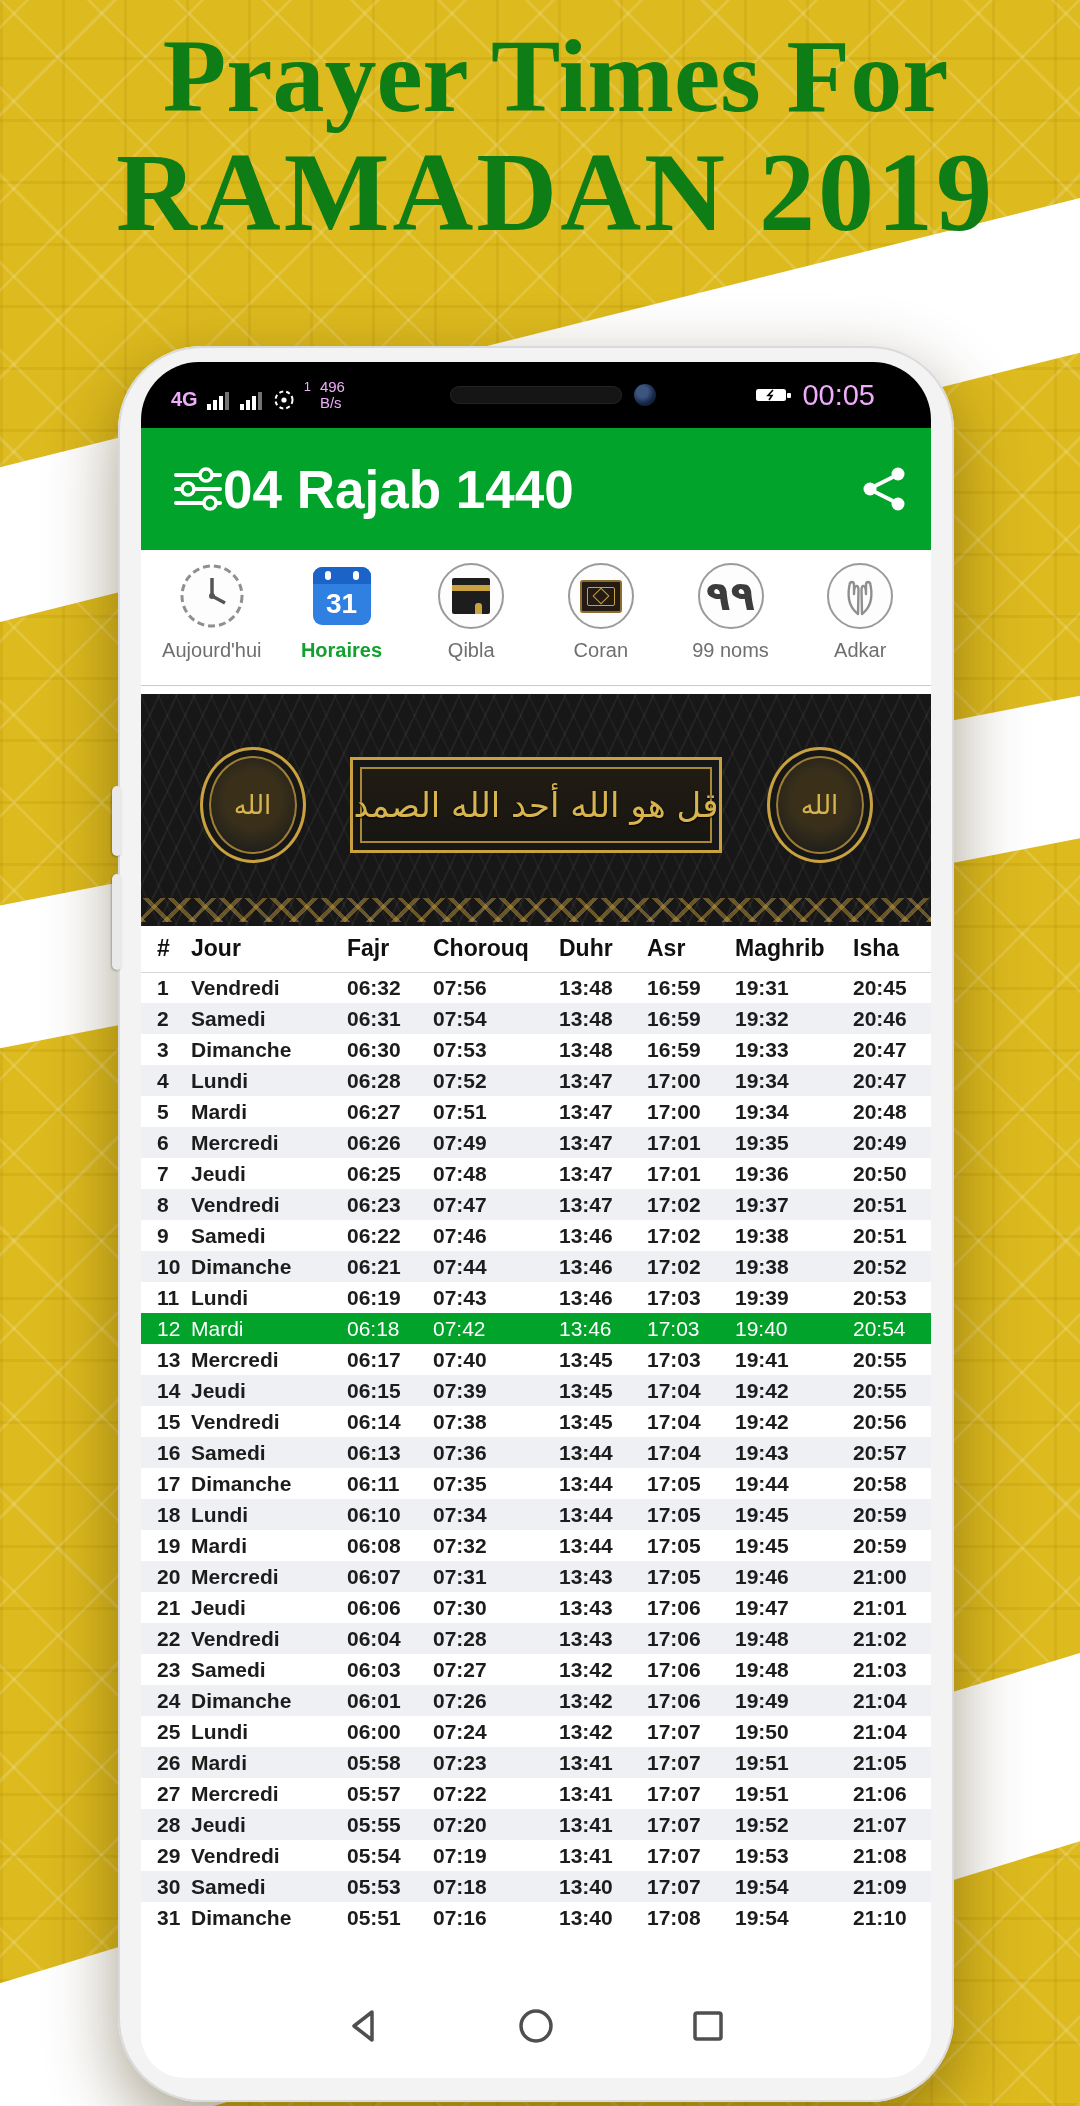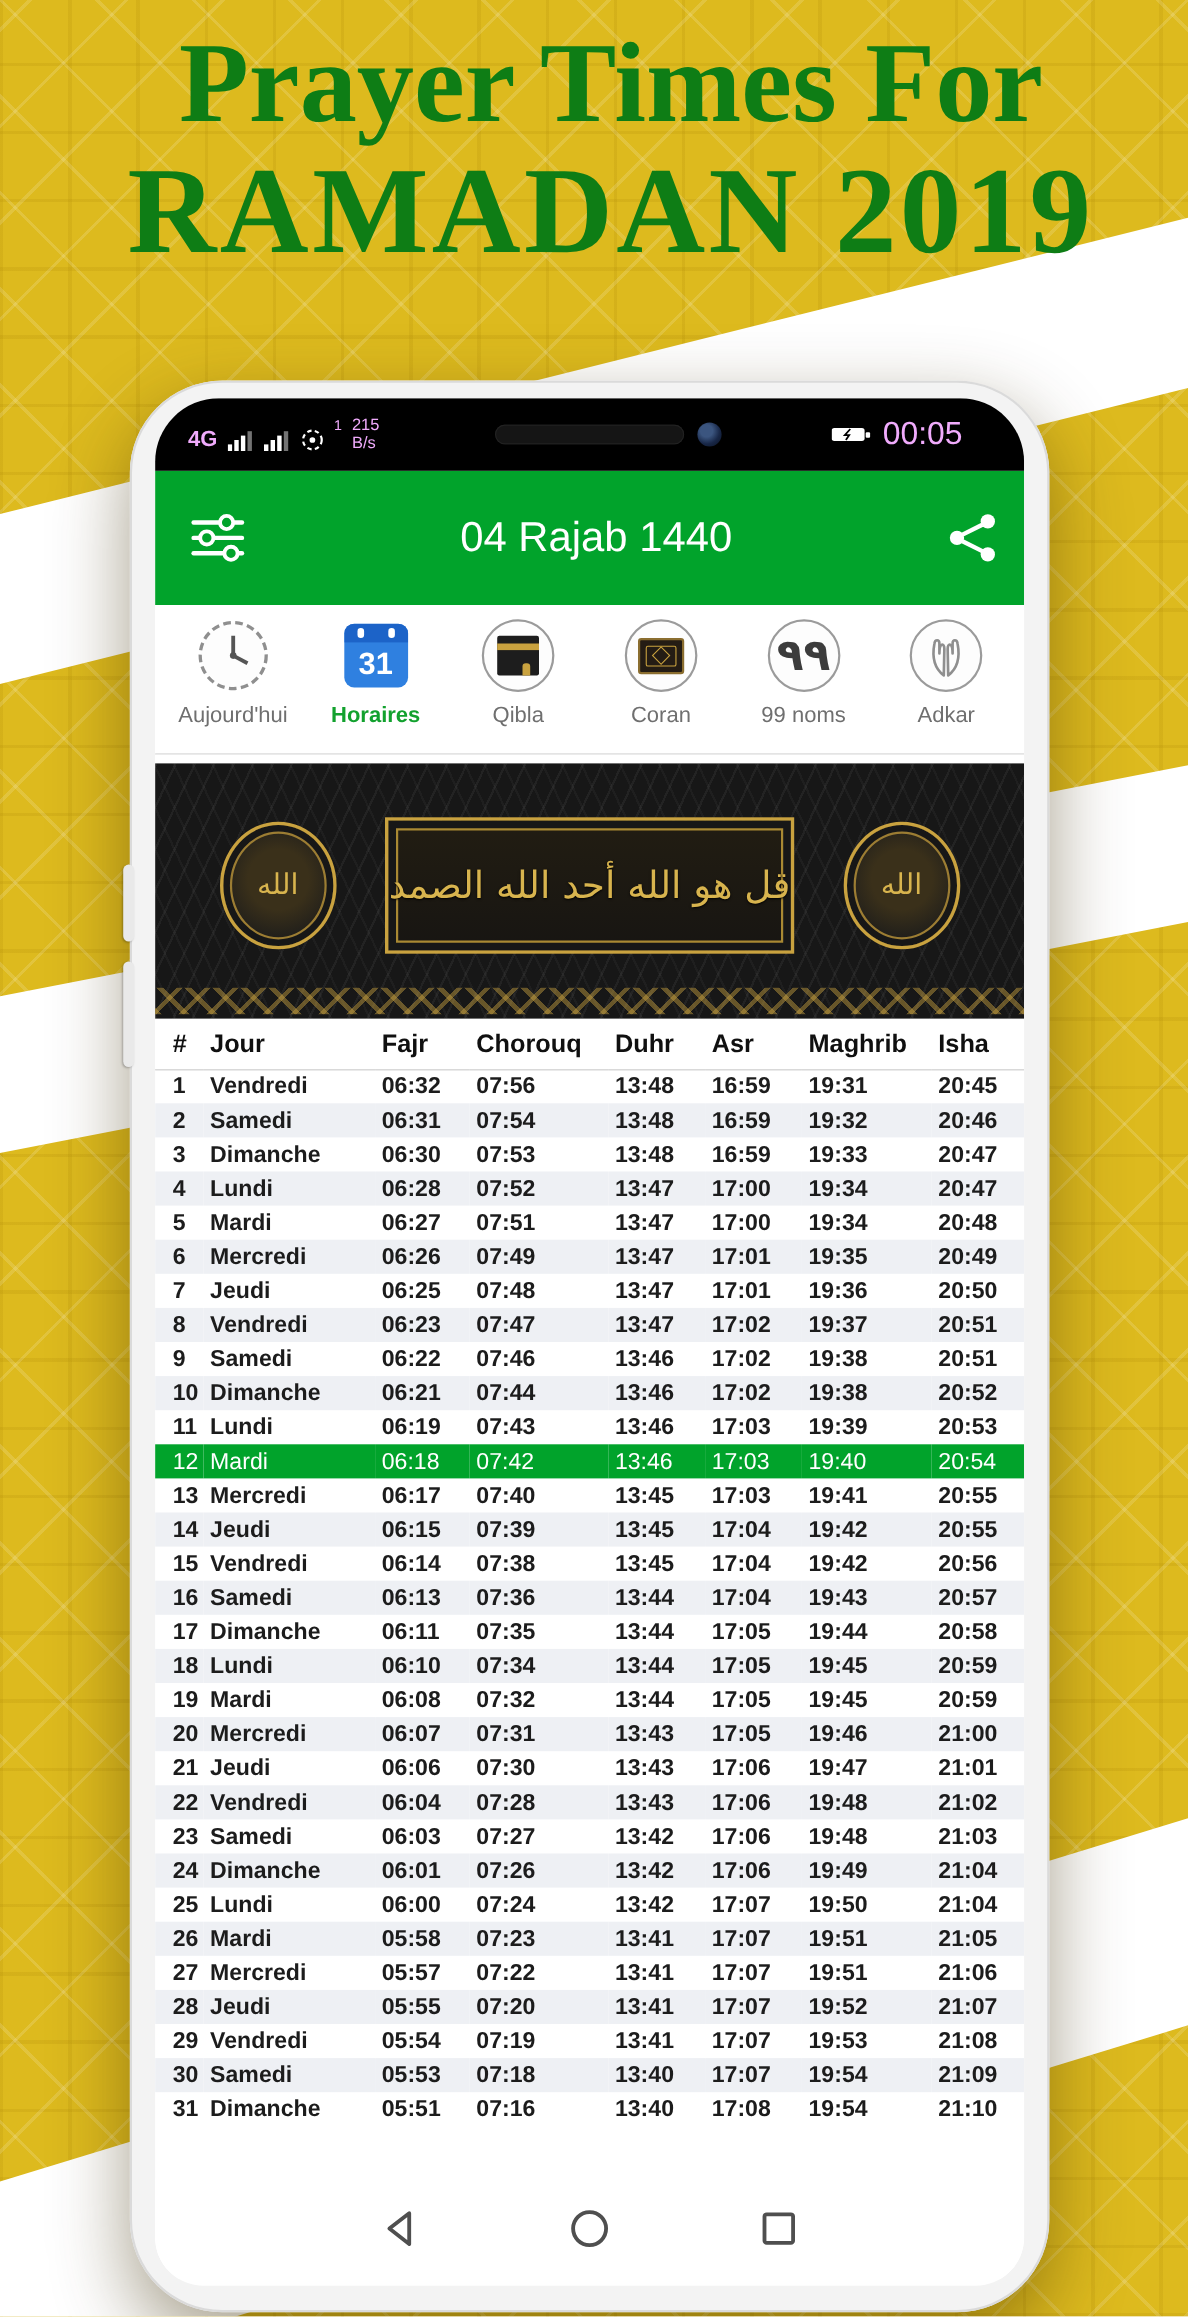--- a/index.html
+++ b/index.html
@@ -48,21 +48,21 @@
     box-shadow: inset 0 0 0 1px #222; }
   .sb-cam { position: absolute; left: calc(50% + 98px); top: 50%; transform: translateY(-50%);
     width: 22px; height: 22px; border-radius: 50%;
     background: radial-gradient(circle at 38% 35%, #3b557f 0 28%, #182747 60%, #0a1120 100%); }
   .sb-right { margin-left: auto; display: flex; align-items: center; gap: 10px; }
   .sb-time { font-size: 29px; line-height: 1; }
 
   
   .app-bar { flex: 0 0 122px; background: #01A32B; display: flex; align-items: center;
     padding: 0 24px 0 32px; }
-  .app-title { flex: 1; text-align: center; color: #fff; font-size: 38px; font-weight: 400; }
+  .app-title { flex: 1; text-align: left; color: #fff; font-size: 53px; font-weight: 700; }
   .icon-btn { display: flex; align-items: center; justify-content: center; cursor: pointer; }
 
   
   .tabs { flex: 0 0 136px; background: #fff; display: flex; border-bottom: 1px solid #c9c9c9;
     padding: 10px 6px 0; }
   .tab { flex: 1; display: flex; flex-direction: column; align-items: center; gap: 7px; cursor: pointer; }
   .tab-icon-wrap { height: 72px; display: flex; align-items: center; justify-content: center; }
   .ring { width: 66px; height: 66px; border-radius: 50%; border: 2px solid #9b9b9b;
     display: flex; align-items: center; justify-content: center; background: #fdfdfd; }
   .tab-label { font-size: 20px; color: #6f6f6f; }
@@ -89,21 +89,21 @@
   .banner { flex: 0 0 232px; background-color: #171717; position: relative;
     background-image:
       repeating-linear-gradient(115deg, rgba(255,255,255,.05) 0 2px, transparent 2px 16px),
       repeating-linear-gradient(65deg, rgba(255,255,255,.035) 0 2px, transparent 2px 16px);
     display: flex; align-items: center; justify-content: space-evenly; padding: 4px 14px 14px; }
   .medallion { width: 106px; height: 116px; border-radius: 50%; border: 3px solid #C9A23F;
     background: radial-gradient(circle at 50% 45%, #3a301a 0 35%, #1b1b1b 75%);
     display: flex; align-items: center; justify-content: center;
     box-shadow: inset 0 0 0 6px #171717, inset 0 0 0 8px #9c7d33; }
   .medallion span { font-family: "DejaVu Sans", sans-serif; color: #D8B44E; font-size: 26px; }
-  .cal-panel { width: 372px; height: 124px; border: 3px solid #C9A23F;
+  .cal-panel { width: 372px; height: 96px; border: 3px solid #C9A23F;
     box-shadow: inset 0 0 0 7px #171717, inset 0 0 0 9px #A98933;
     background: linear-gradient(180deg, #221d12, #171512);
     display: flex; align-items: center; justify-content: center; }
   .cal-panel span { font-family: "DejaVu Sans", sans-serif; color: #D8B44E; font-size: 34px;
     white-space: nowrap; text-shadow: 0 1px 2px #000; }
   .banner-hem { position: absolute; left: 0; right: 0; bottom: 4px; height: 24px;
     background-image:
       repeating-linear-gradient(45deg, rgba(201,162,63,.45) 0 4px, transparent 4px 18px),
       repeating-linear-gradient(-45deg, rgba(201,162,63,.45) 0 4px, transparent 4px 18px); }
 
@@ -159,21 +159,21 @@
             <rect x="6" y="9" width="4" height="10" fill="#fff"></rect>
             <rect x="12" y="5" width="4" height="14" fill="#fff"></rect>
             <rect x="18" y="1" width="4" height="18" fill="#fff" opacity=".45"></rect>
           </svg>
           <svg width="22" height="22" viewBox="0 0 22 22">
             <circle cx="11" cy="11" r="8.5" fill="none" stroke="#fff" stroke-width="2" stroke-dasharray="4 3"></circle>
             <circle cx="11" cy="11" r="2.6" fill="#fff"></circle>
           </svg>
           <span class="sb-sup">1</span>
           <span class="sb-stack">
-            <span>215</span>
+            <span>496</span>
             <span>B/s</span>
           </span>
         </div>
         <div class="sb-pill"></div>
         <div class="sb-cam"></div>
         <div class="sb-right">
           <svg width="36" height="18" viewBox="0 0 36 18">
             <rect x="0" y="3" width="30" height="12" rx="2.5" fill="#fff"></rect>
             <rect x="31" y="7" width="4" height="5" rx="1" fill="#fff"></rect>
             <path d="M17 4 L12 9.5 h4 l-3 4.5" stroke="#000" stroke-width="1.6" fill="none"></path>

